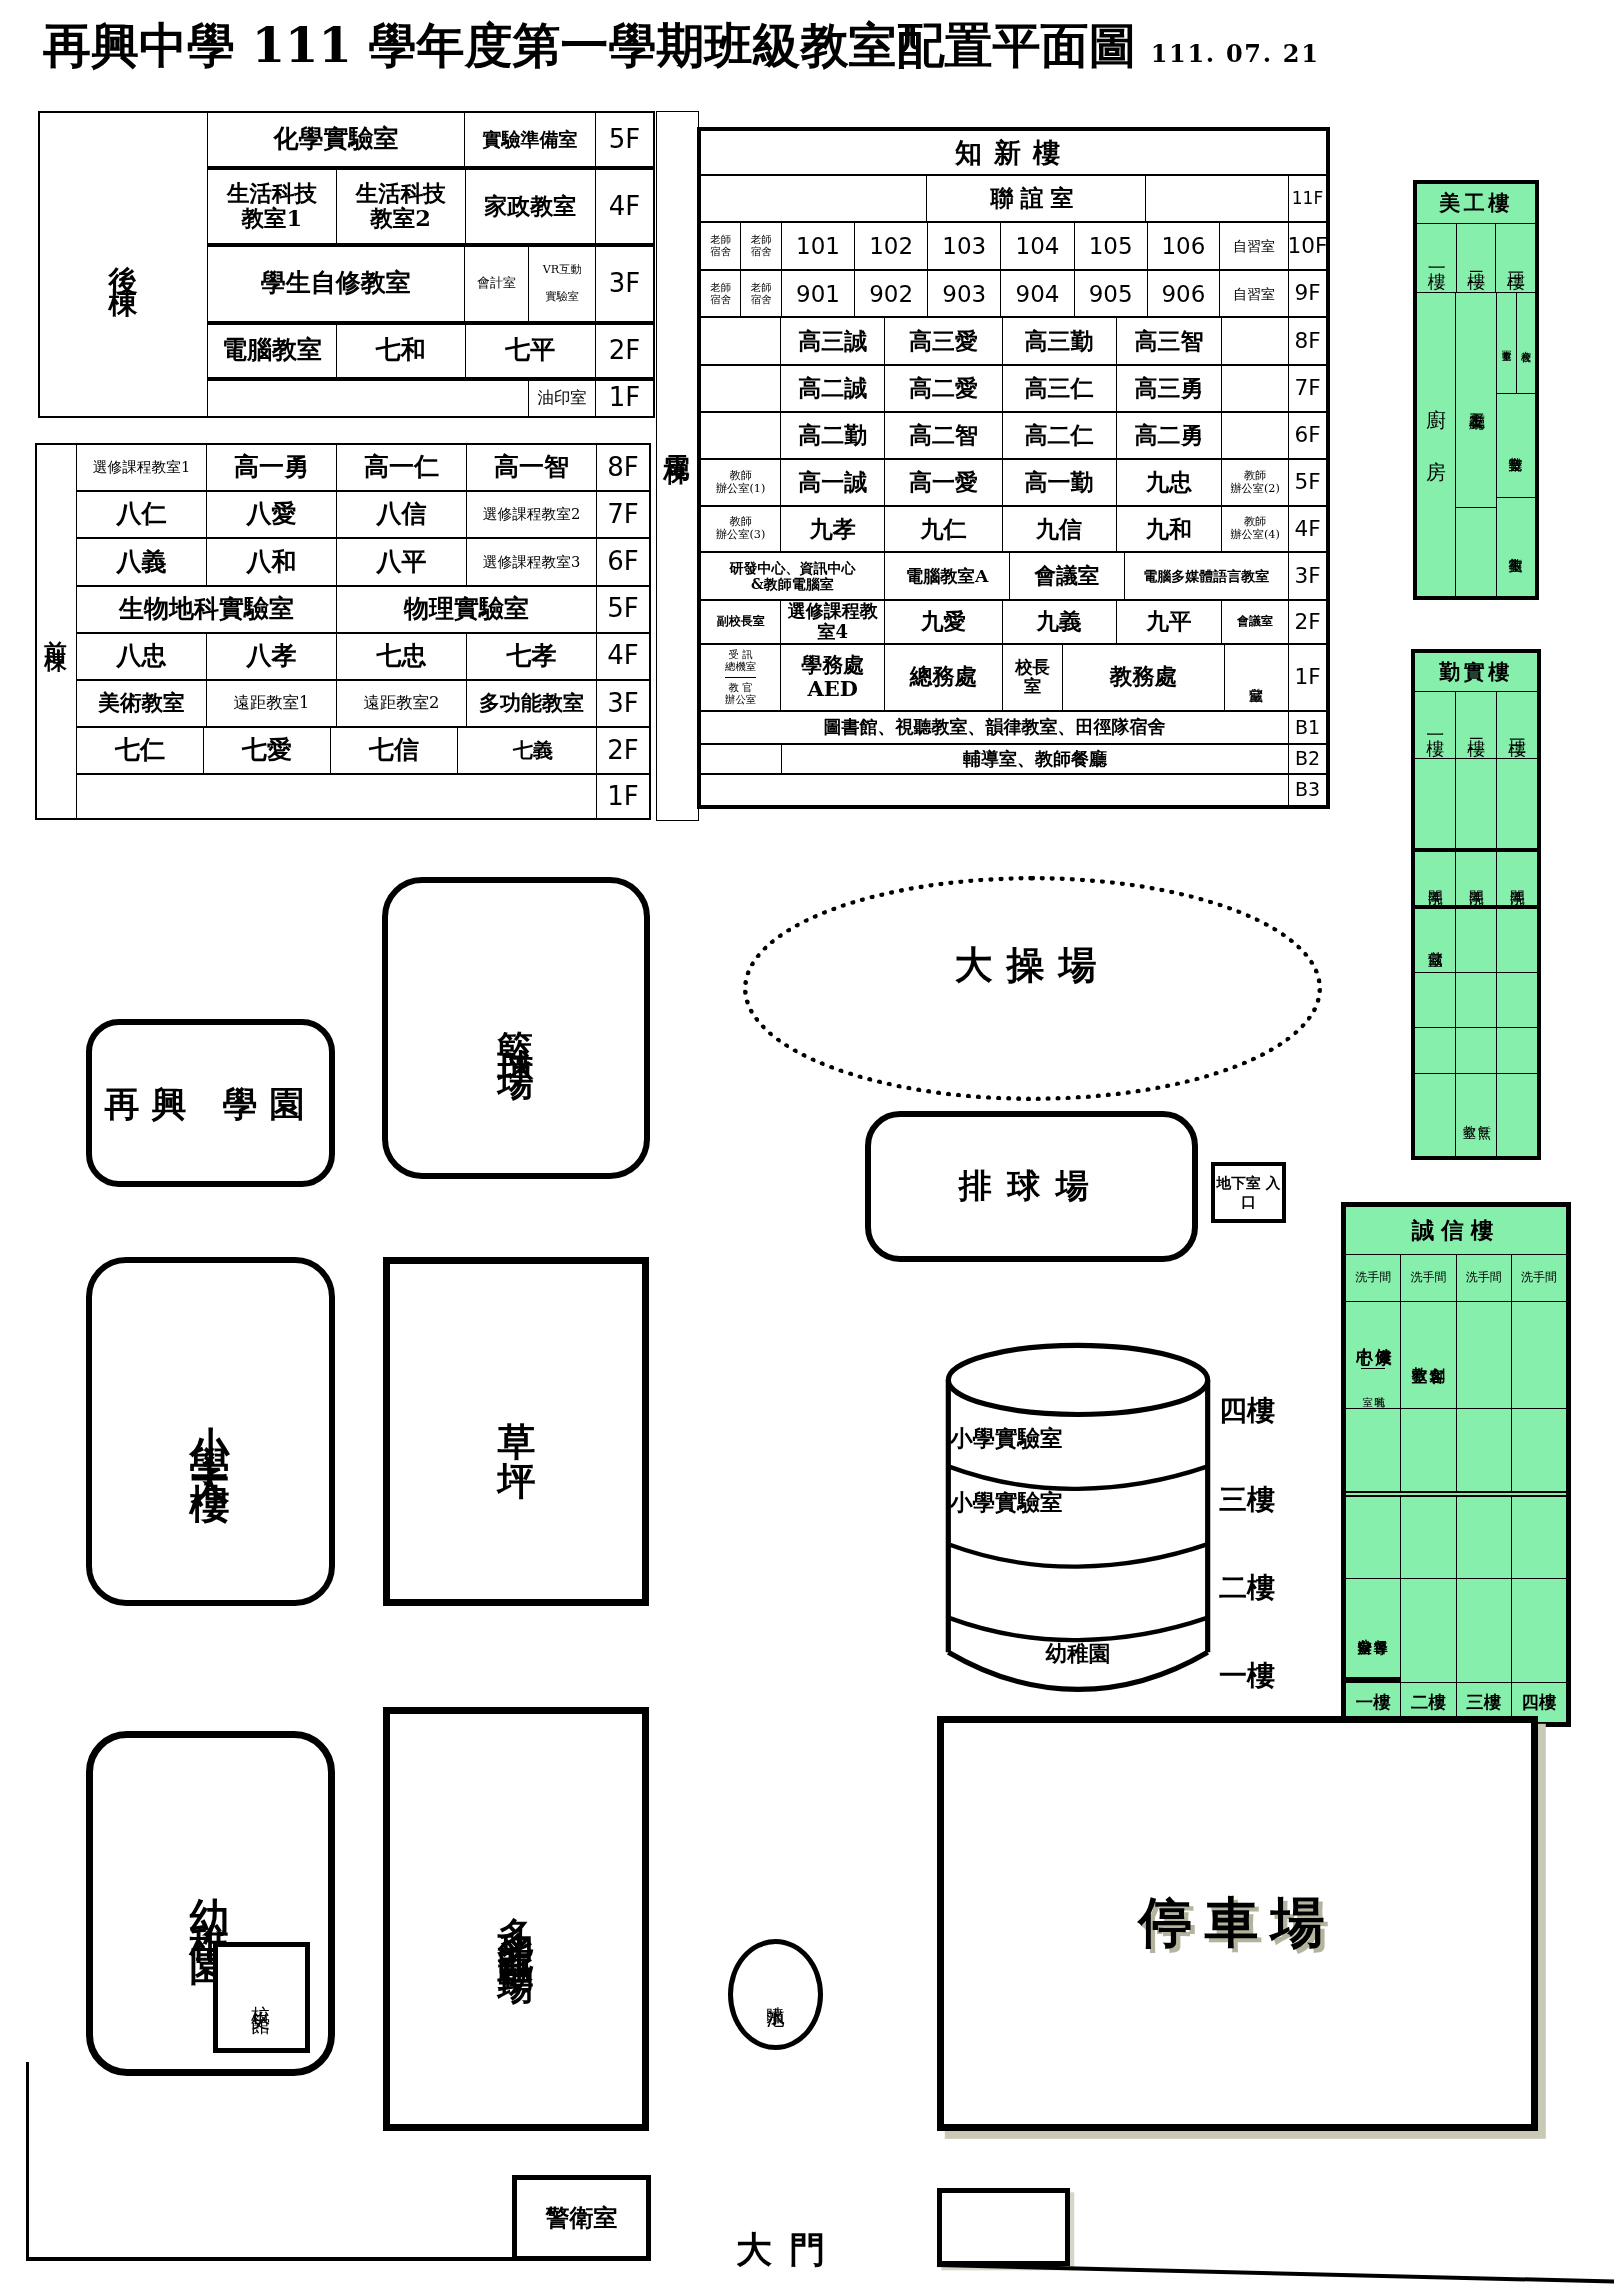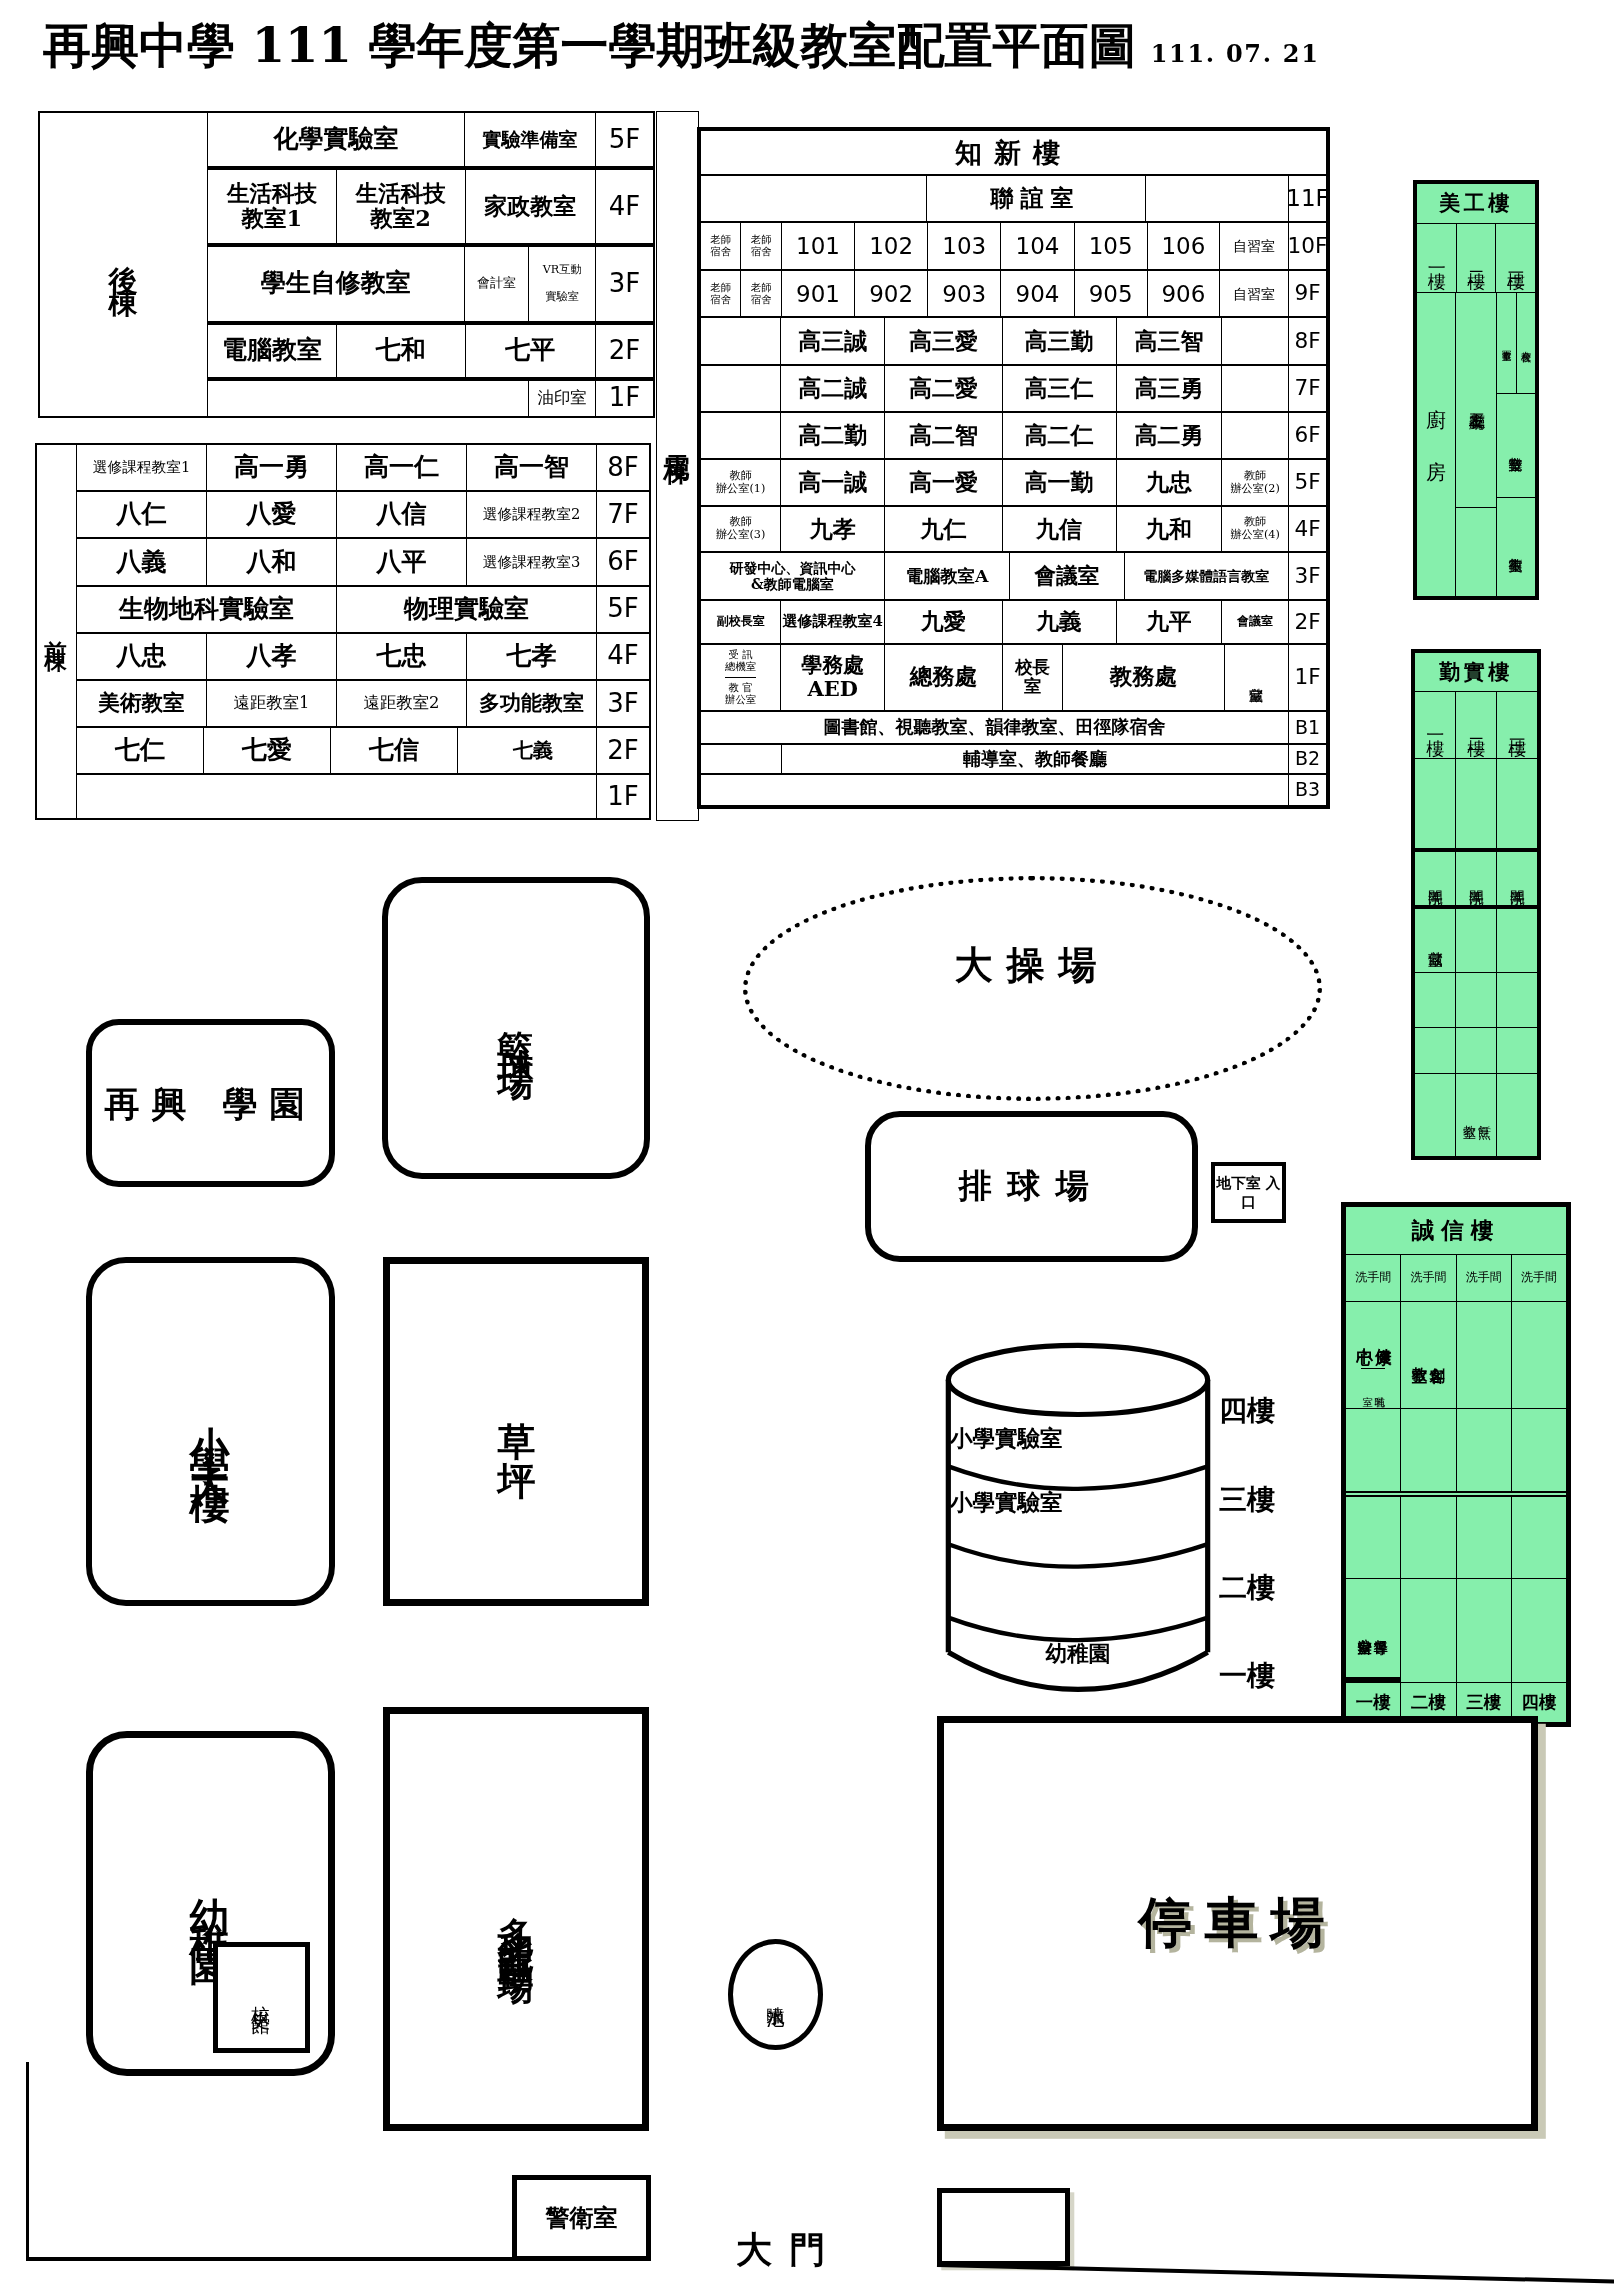--- a/index.html
+++ b/index.html
@@ -236,21 +236,21 @@
 
   <div id="zx" class="btable">
     <div id="zx-title">知新樓</div>
     <div id="zx-rows" class="rows">
         <div class="trow" style="flex: 55 0 0%;">
           <div class="tcells">
             <div class="cell" style="flex: 265 1 0%; font-size: 17.3px;"></div>
             <div class="cell b" style="flex: 257 1 0%; font-size: 23px; letter-spacing: 7px; border-left: 1.7px solid rgb(0, 0, 0);">聯誼室</div>
             <div class="cell" style="flex: 168 1 0%; font-size: 17.3px; border-left: 1.7px solid rgb(0, 0, 0);"></div>
           </div>
-          <div class="cell tfloor sans" style="flex: 0 0 38px; font-size: 23px; text-align: right;">11F</div>
+          <div class="cell tfloor sans" style="flex: 0 0 38px; font-size: 17px; text-align: right;">11F</div>
         </div>
         <div class="trow" style="flex: 56 0 0%; border-top: 2.6px solid rgb(0, 0, 0);">
           <div class="tcells">
             <div class="cell" style="flex: 47 1 0%; font-size: 10.4px;">老師
 宿舍</div>
             <div class="cell" style="flex: 47 1 0%; font-size: 10.4px; border-left: 1.7px solid rgb(0, 0, 0);">老師
 宿舍</div>
             <div class="cell sans" style="flex: 86 1 0%; font-size: 23px; border-left: 1.7px solid rgb(0, 0, 0);">101</div>
             <div class="cell sans" style="flex: 86 1 0%; font-size: 23px; border-left: 1.7px solid rgb(0, 0, 0);">102</div>
             <div class="cell sans" style="flex: 86 1 0%; font-size: 23px; border-left: 1.7px solid rgb(0, 0, 0);">103</div>
@@ -342,21 +342,21 @@
 &amp;教師電腦室</div>
             <div class="cell b" style="flex: 147 1 0%; font-size: 17.3px; border-left: 1.7px solid rgb(0, 0, 0);">電腦教室A</div>
             <div class="cell b" style="flex: 134 1 0%; font-size: 21.6px; border-left: 1.7px solid rgb(0, 0, 0);">會議室</div>
             <div class="cell b" style="flex: 193 1 0%; font-size: 14px; border-left: 1.7px solid rgb(0, 0, 0);">電腦多媒體語言教室</div>
           </div>
           <div class="cell tfloor sans" style="flex: 0 0 38px; font-size: 21.6px;">3F</div>
         </div>
         <div class="trow" style="flex: 50 0 0%; border-top: 2.6px solid rgb(0, 0, 0);">
           <div class="tcells">
             <div class="cell b" style="flex: 94 1 0%; font-size: 12px;">副校長室</div>
-            <div class="cell b" style="flex: 122 1 0%; font-size: 15px; border-left: 1.7px solid rgb(0, 0, 0);">選修課程教室4</div>
+            <div class="cell b" style="flex: 122 1 0%; font-size: 18px; border-left: 1.7px solid rgb(0, 0, 0);">選修課程教室4</div>
             <div class="cell b" style="flex: 138 1 0%; font-size: 22.5px; border-left: 1.7px solid rgb(0, 0, 0);">九愛</div>
             <div class="cell b" style="flex: 134 1 0%; font-size: 22.5px; border-left: 1.7px solid rgb(0, 0, 0);">九義</div>
             <div class="cell b" style="flex: 124 1 0%; font-size: 22.5px; border-left: 1.7px solid rgb(0, 0, 0);">九平</div>
             <div class="cell b" style="flex: 78 1 0%; font-size: 12px; border-left: 1.7px solid rgb(0, 0, 0);">會議室</div>
           </div>
           <div class="cell tfloor sans" style="flex: 0 0 38px; font-size: 21.6px;">2F</div>
         </div>
         <div class="trow" style="flex: 80 0 0%; border-top: 2.6px solid rgb(0, 0, 0);">
           <div class="tcells">
             <div class="cell col" style="flex: 94 1 0%; font-size: 10.4px;"><div class="cell" style="flex: 1 1 0%;">受 訊

